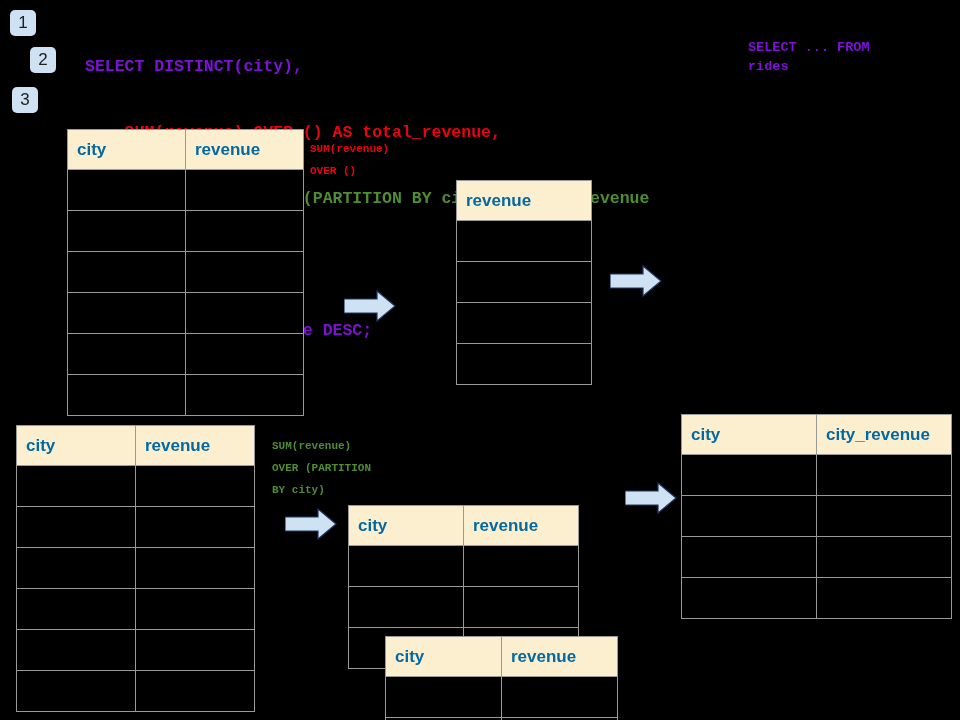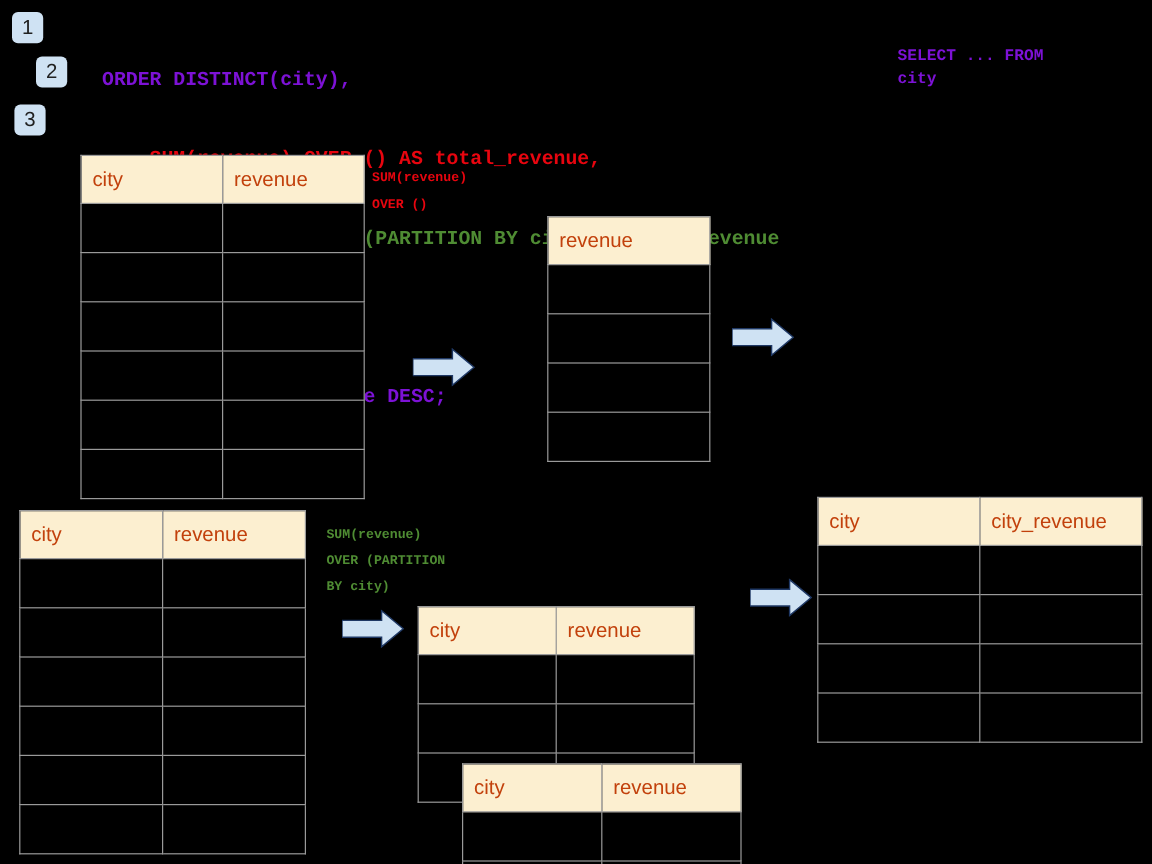--- a/index.html
+++ b/index.html
@@ -70,23 +70,23 @@
   }
   .tbl td {
     border: 1px solid #9a9a9a;
     background: #000000;
     padding: 0;
     height: 40px;
   }
   .tbl th {
     border: 1px solid #9a9a9a;
     background: #fcefd0;
-    color: #c2410c;
+    color: #0369a1;
     font-family: "Liberation Sans", sans-serif;
-    font-weight: normal;
+    font-weight: bold;
     font-size: 17px;
     text-align: left;
     padding: 0 0 0 9px;
     height: 39px;
   }
 
   
   .arrow {
     position: absolute;
   }
@@ -95,29 +95,29 @@
 </head>
 <body>
 
 <div id="canvas">
 
   <div class="badge" style="left:10px; top:10px;">1</div>
   <div class="badge" style="left:30px; top:47px;">2</div>
   <div class="badge" style="left:12px; top:87px;">3</div>
 
   <div class="sql" style="left:85px; top:12px;">
-    <div class="sql-line c-purple">ORDER DISTINCT(city),</div>
+    <div class="sql-line c-purple">SELECT DISTINCT(city),</div>
     <div class="sql-line c-red">    SUM(revenue) OVER () AS total_revenue,</div>
     <div class="sql-line c-green">    SUM(revenue) OVER (PARTITION BY city) as city_revenue</div>
     <div class="sql-line c-purple">  FROM rides</div>
     <div class="sql-line c-purple">  ORDER by city_revenue DESC;</div>
   </div>
 
   <div class="annot small c-purple" style="left:748px; top:38px;">SELECT ... FROM
-city</div>
+rides</div>
 
   <div class="annot mid c-red" style="left:310px; top:138px;">SUM(revenue)
 OVER ()</div>
 
   <div class="annot mid c-green" style="left:272px; top:435px;">SUM(revenue)
 OVER (PARTITION
 BY city)</div>
 
   <table class="tbl" style="left:67px; top:129px; width:236px;">
     <colgroup>

